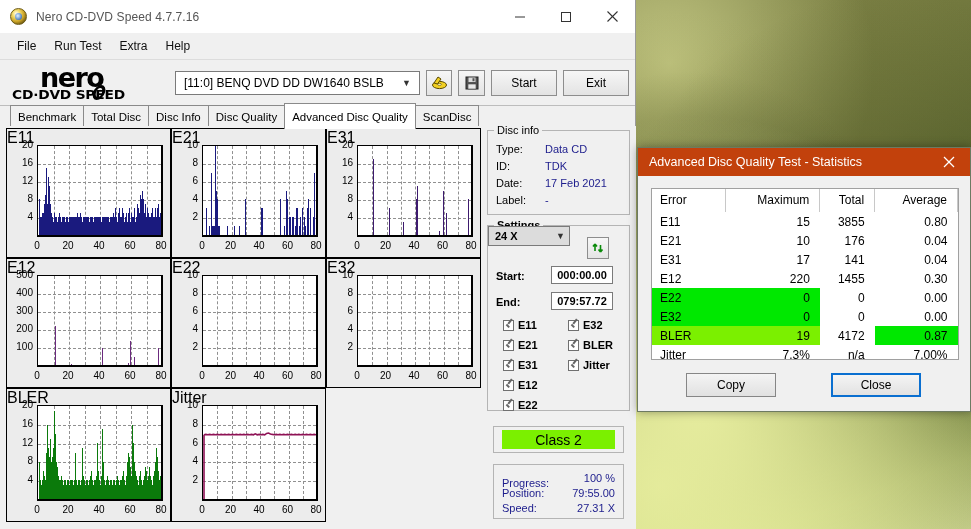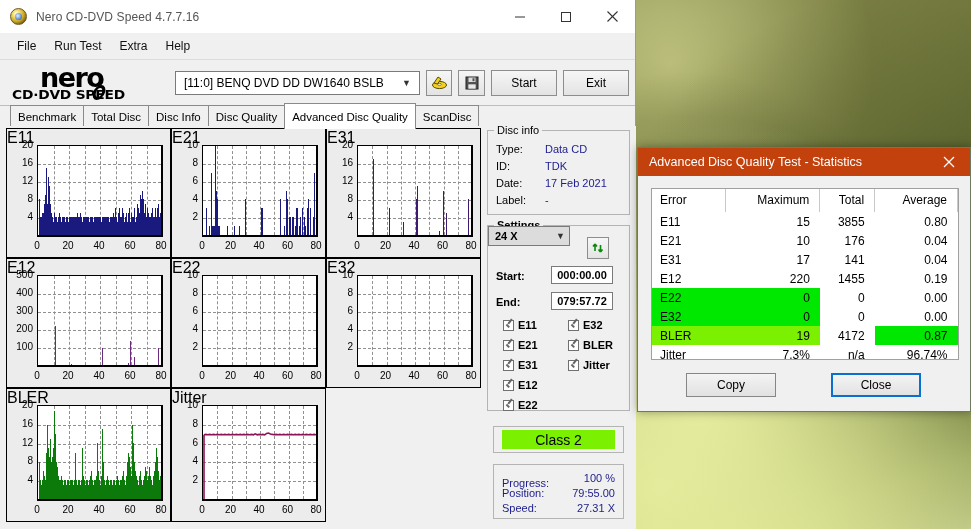--- a/index.html
+++ b/index.html
@@ -915,21 +915,21 @@
           <tr>
             <td class="c1">E31</td>
             <td class="">17</td>
             <td class="">141</td>
             <td class="">0.04</td>
           </tr>
           <tr>
             <td class="c1">E12</td>
             <td class="">220</td>
             <td class="">1455</td>
-            <td class="">0.19</td>
+            <td class="">0.30</td>
           </tr>
           <tr>
             <td class="c1 hl2-left" style="background: rgb(0, 232, 0);">E22</td>
             <td class="hl2-right" style="background: rgb(0, 232, 0);">0</td>
             <td class="">0</td>
             <td class="">0.00</td>
           </tr>
           <tr>
             <td class="c1 hl2-left" style="background: rgb(0, 232, 0);">E32</td>
             <td class="hl2-right" style="background: rgb(0, 232, 0);">0</td>
@@ -939,21 +939,21 @@
           <tr>
             <td class="c1 hl2-left" style="background: rgb(123, 240, 0);">BLER</td>
             <td class="hl2-right" style="background: rgb(123, 240, 0);">19</td>
             <td class="">4172</td>
             <td class="" style="background: rgb(0, 232, 0);">0.87</td>
           </tr>
           <tr>
             <td class="c1">Jitter</td>
             <td class="">7.3%</td>
             <td class="">n/a</td>
-            <td class="">96.74%</td>
+            <td class="">7.00%</td>
           </tr>
         </tbody>
     </table>
   </div>
 
   <div class="dlgbtns">
     <div class="dbtn close">Close</div>
     <div class="dbtn copy">Copy</div>
   </div>
 </div>

